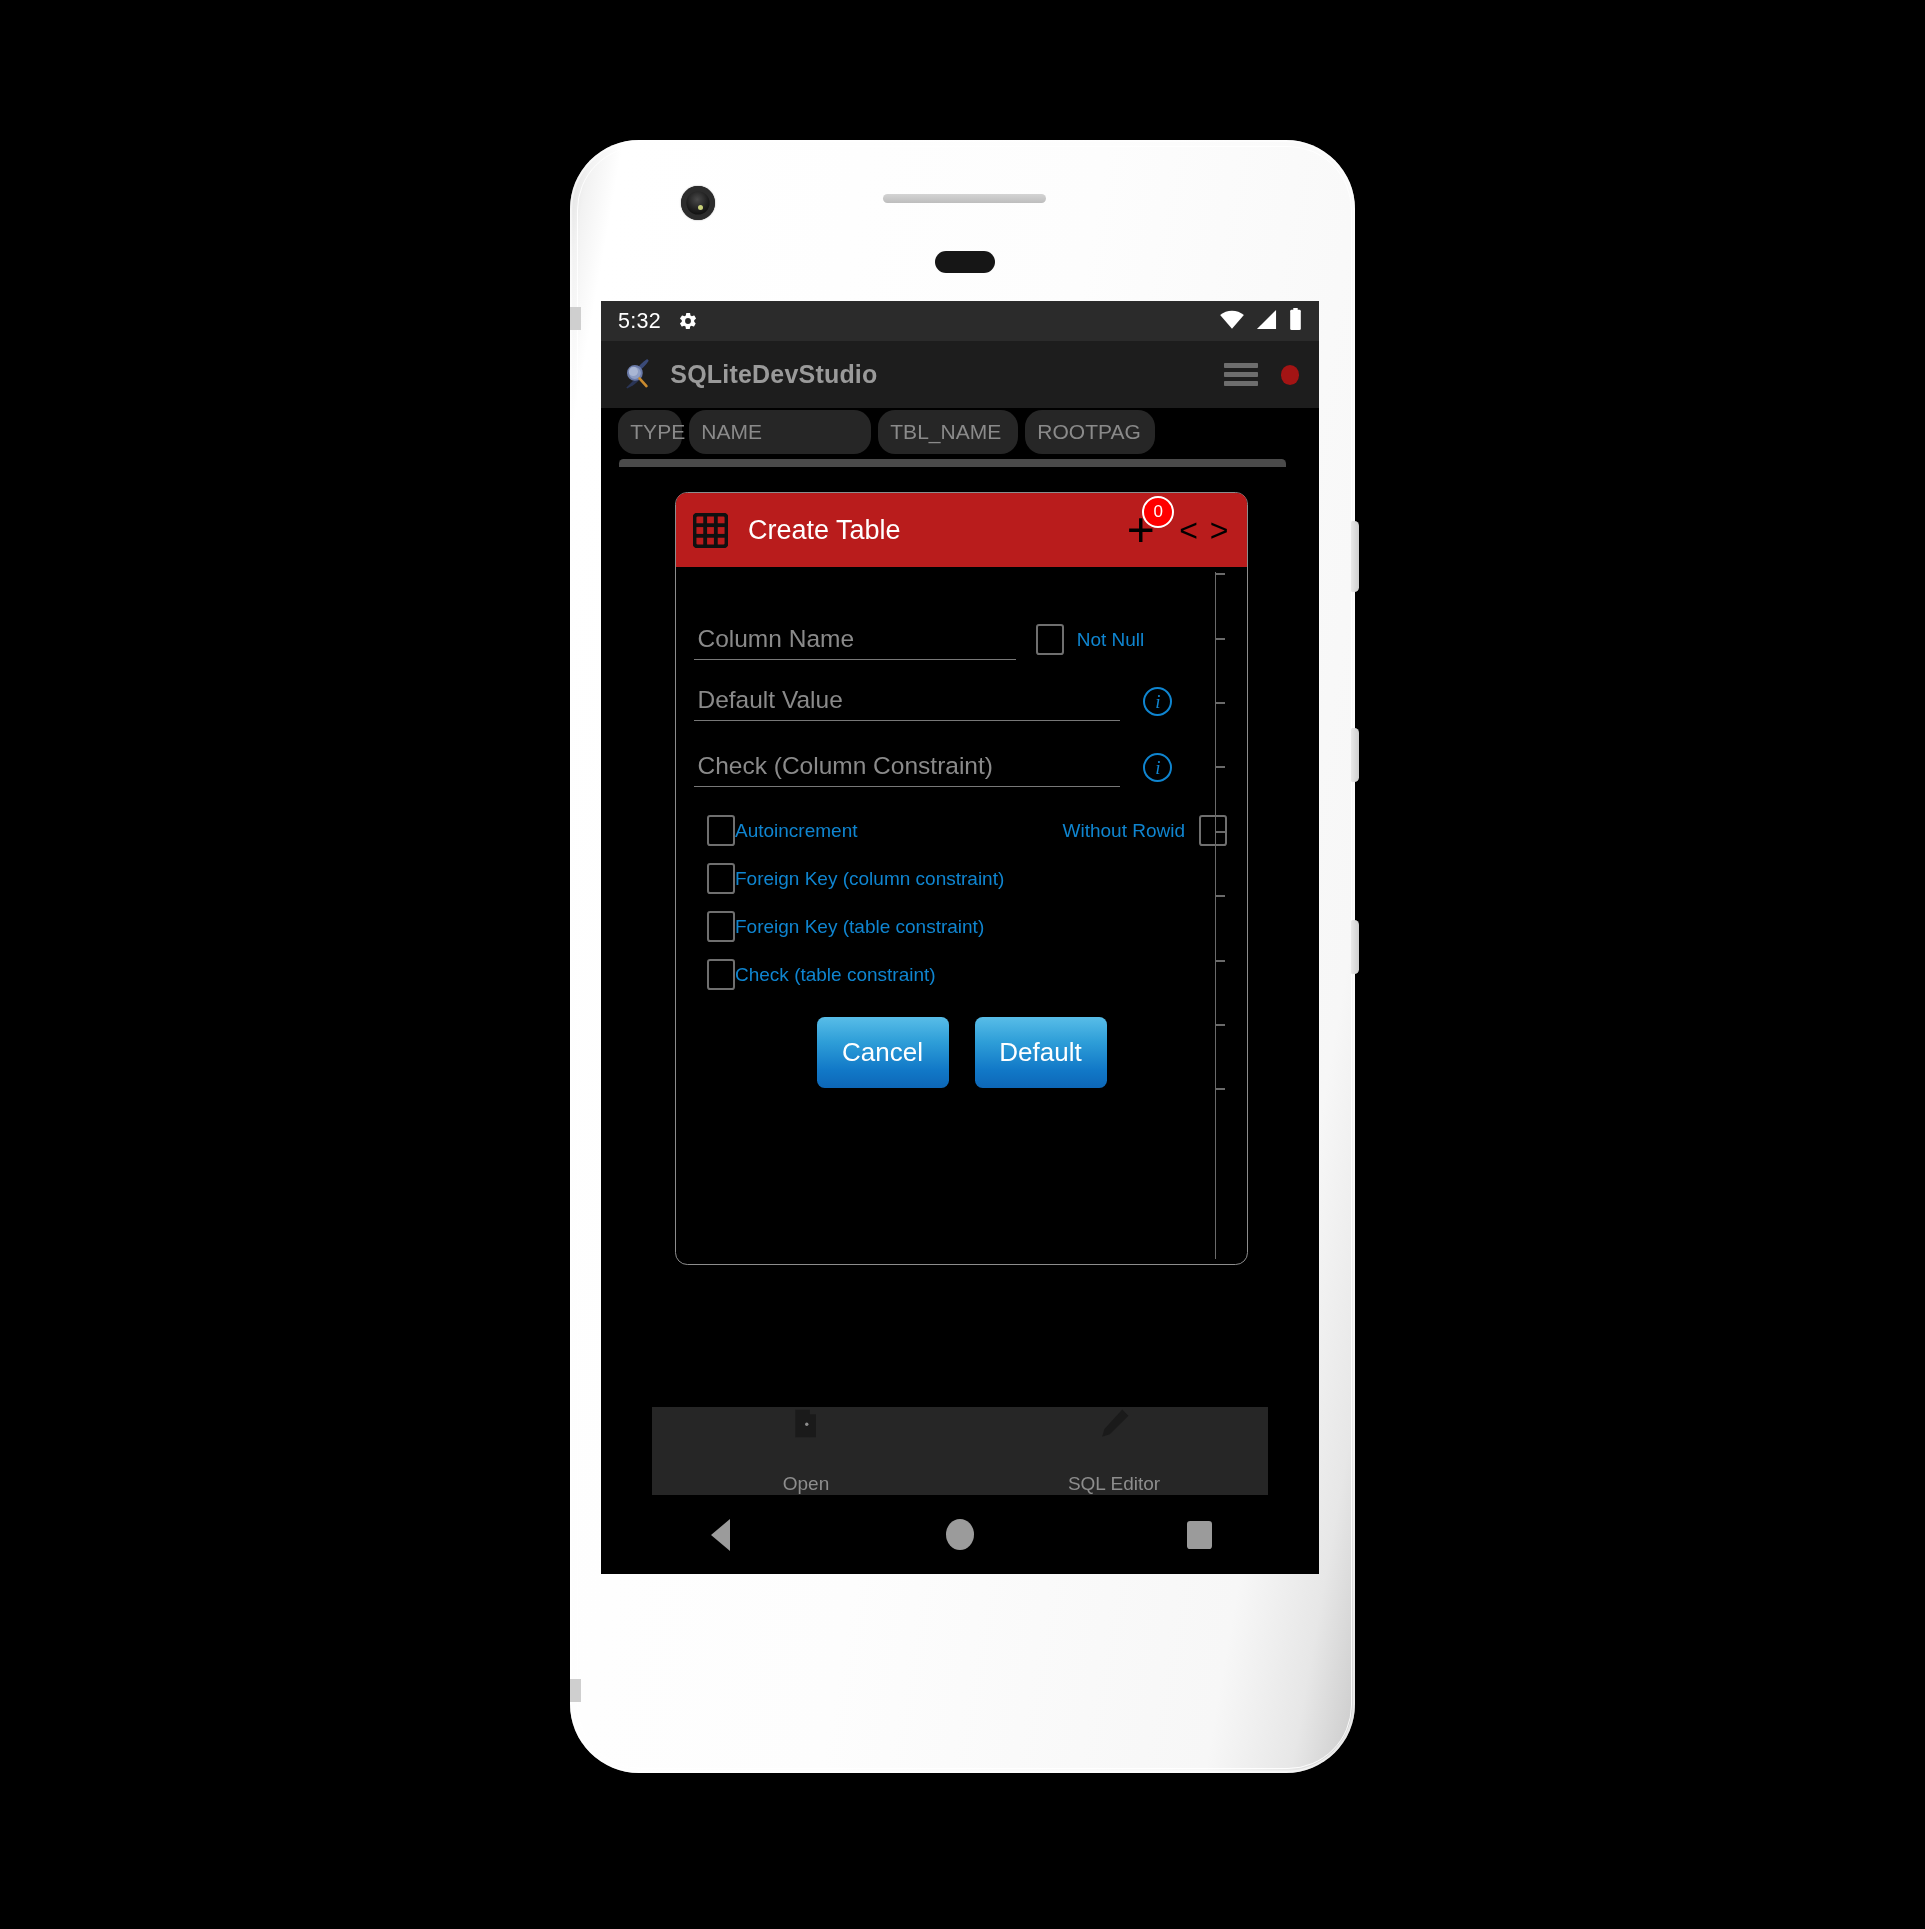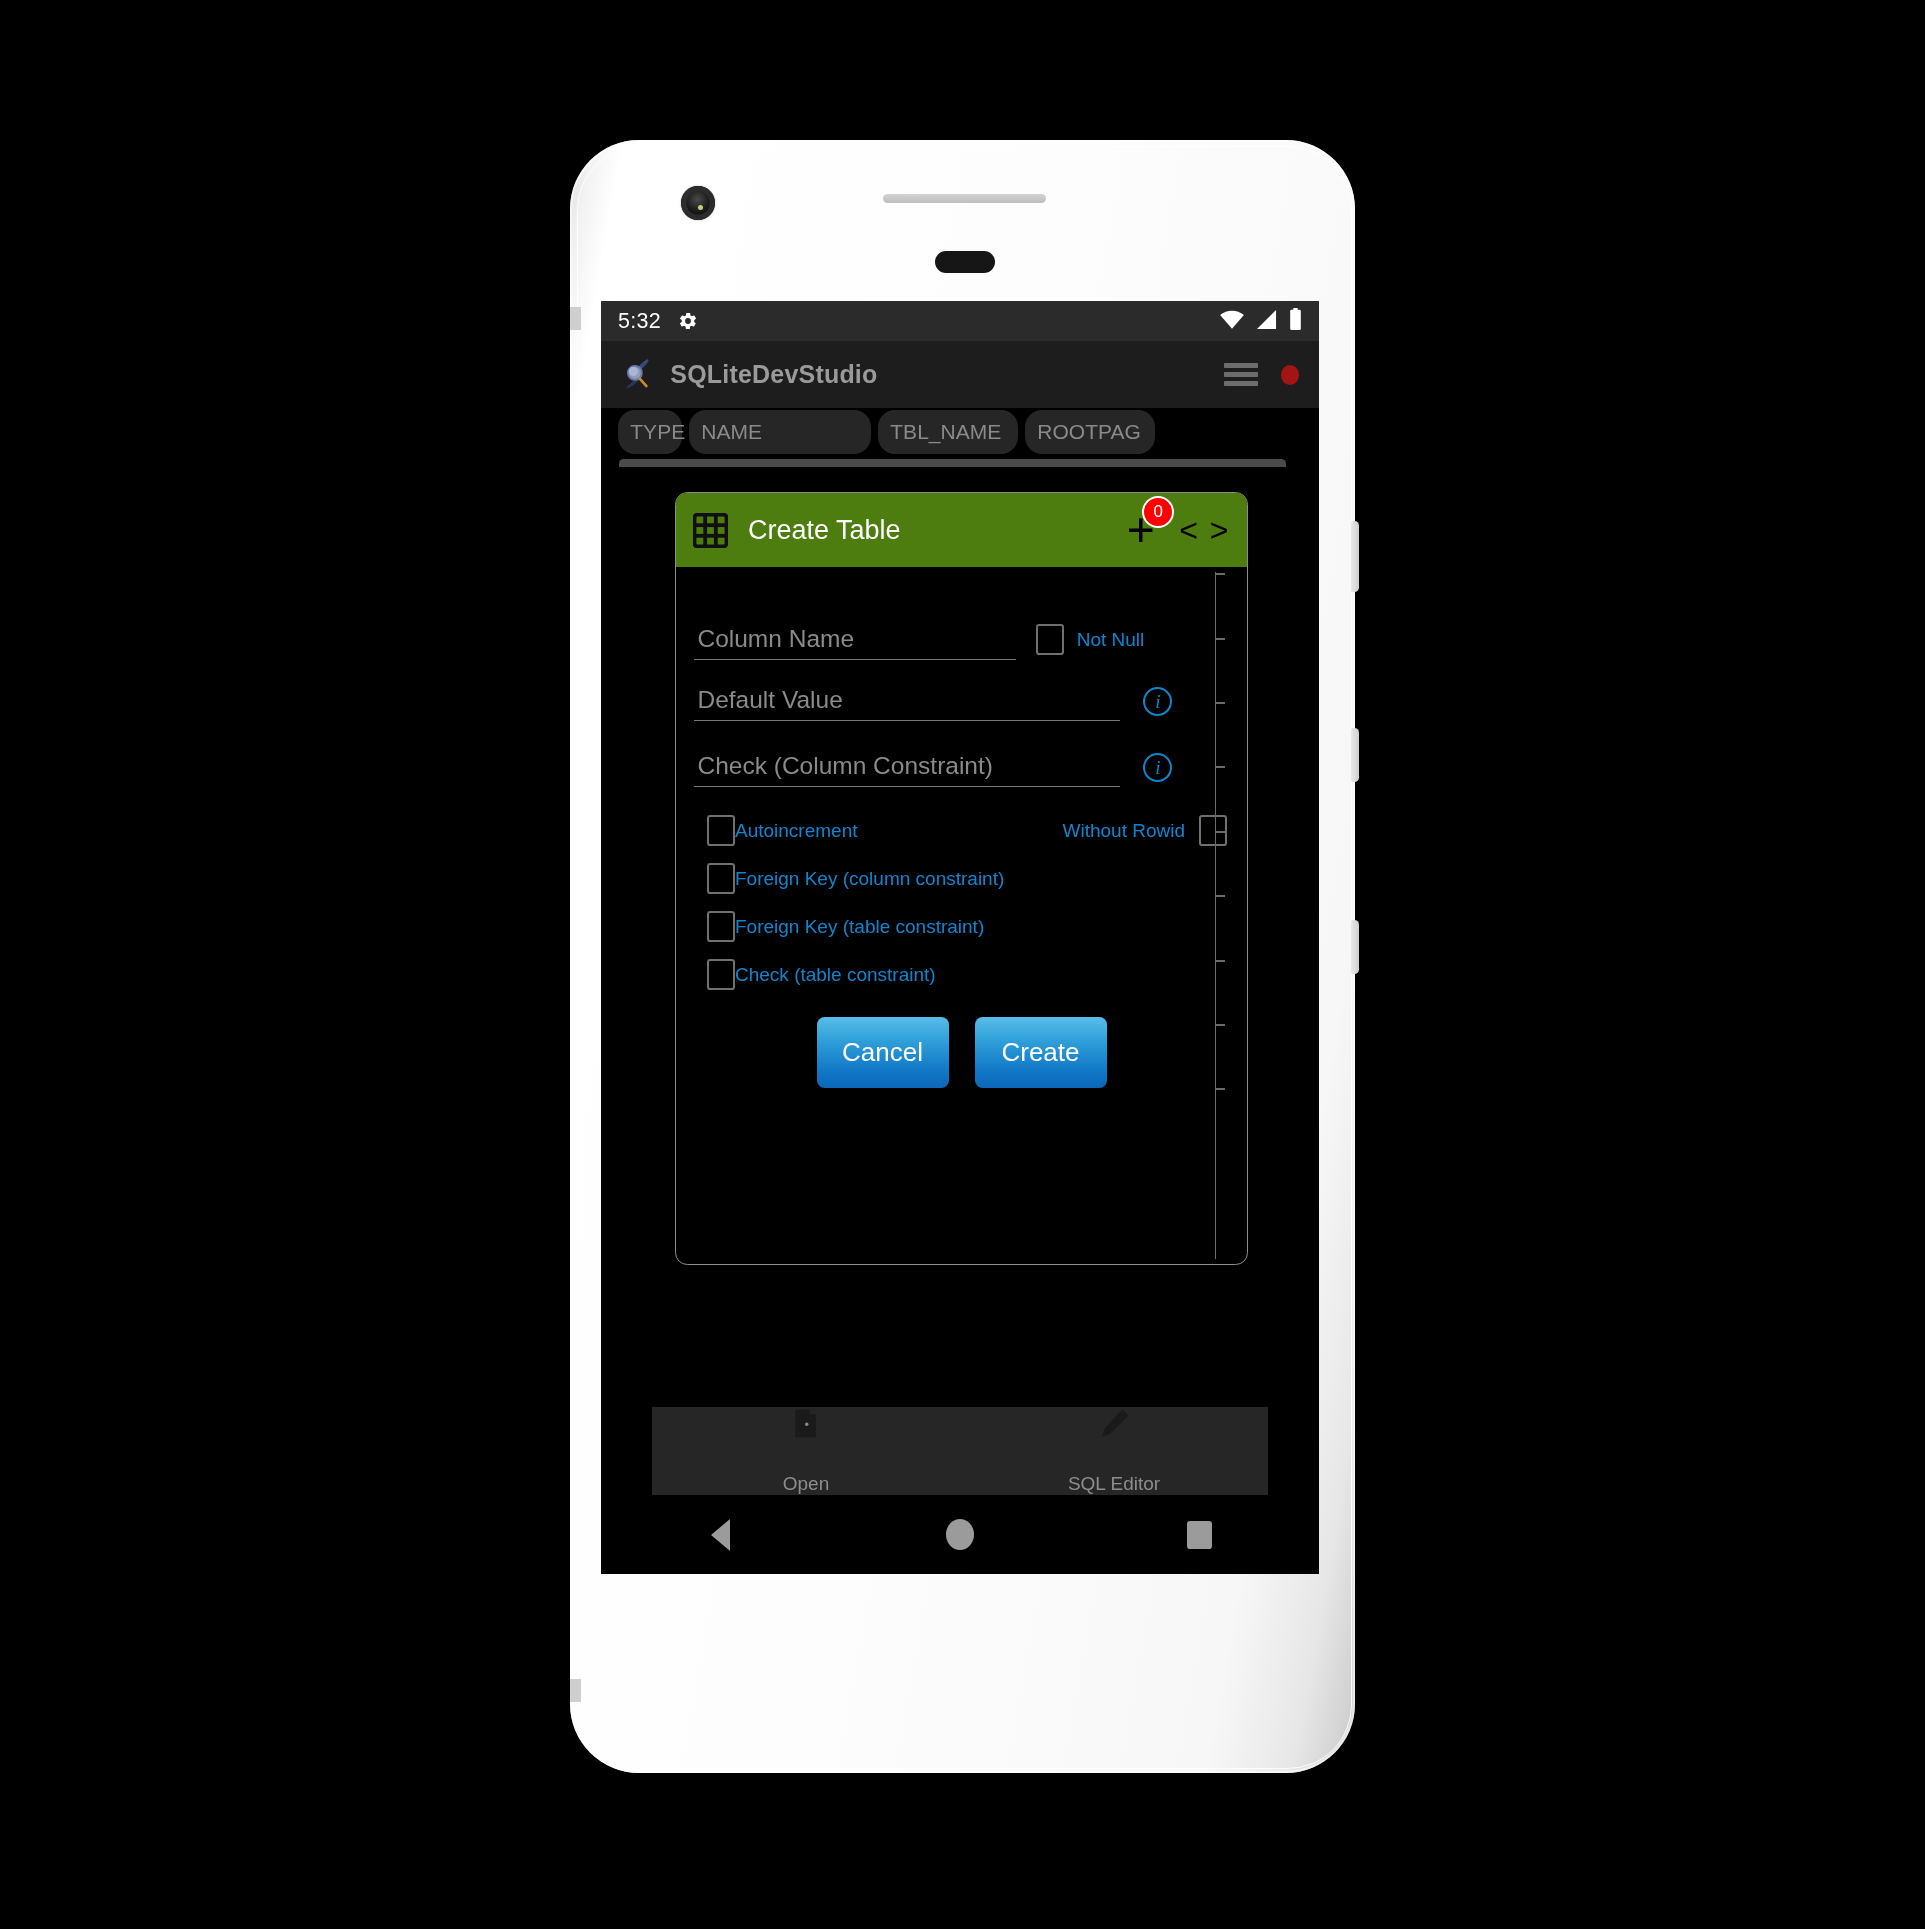--- a/index.html
+++ b/index.html
@@ -321,21 +321,21 @@
     width: 573px;
     height: 773px;
     border: 1.5px solid #8d8d8d;
     border-radius: 12.3px;
     background: #000000;
     box-sizing: border-box;
     overflow: visible;
   }
   .dlg-header {
     height: 74px;
-    background: #4d7c0f;
+    background: #b91c1c;
     border-radius: 10px 10px 0 0;
     display: flex;
     align-items: center;
     padding: 0 17px;
     box-sizing: border-box;
     position: relative;
   }
   .dlg-grid-ico { width: 35px; height: 35px; flex: 0 0 auto; }
   .dlg-title {
     color: #ffffff;
@@ -671,21 +671,21 @@
           <span class="cbx-label">Foreign Key (table constraint)</span>
         </div>
 
         <div class="cbx-row">
           <span class="cbx"></span>
           <span class="cbx-label">Check (table constraint)</span>
         </div>
 
         <div class="dlg-buttons">
           <button class="btn">Cancel</button>
-          <button class="btn">Create</button>
+          <button class="btn">Default</button>
         </div>
 
       </div>
     </div>
 
     <div class="bottomnav">
       <div class="navitem">
         <span class="nav-ico">
           <svg viewBox="0 0 34 40" width="26" height="31">
             <rect x="3" y="2" width="19" height="36" fill="#1a1a1a"></rect>

